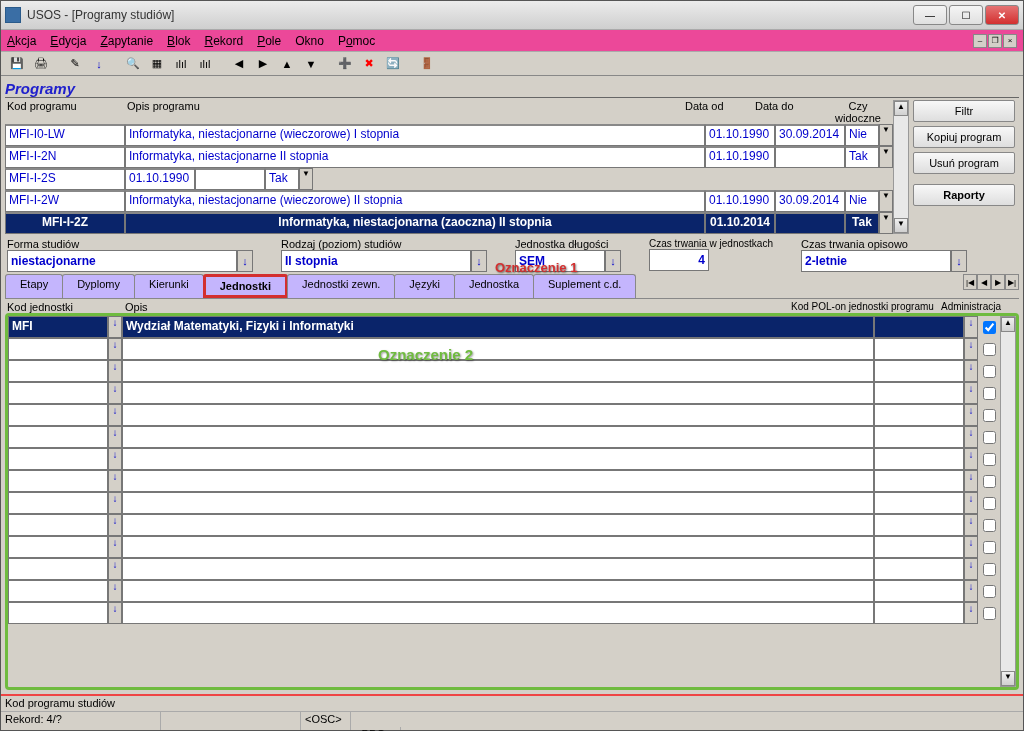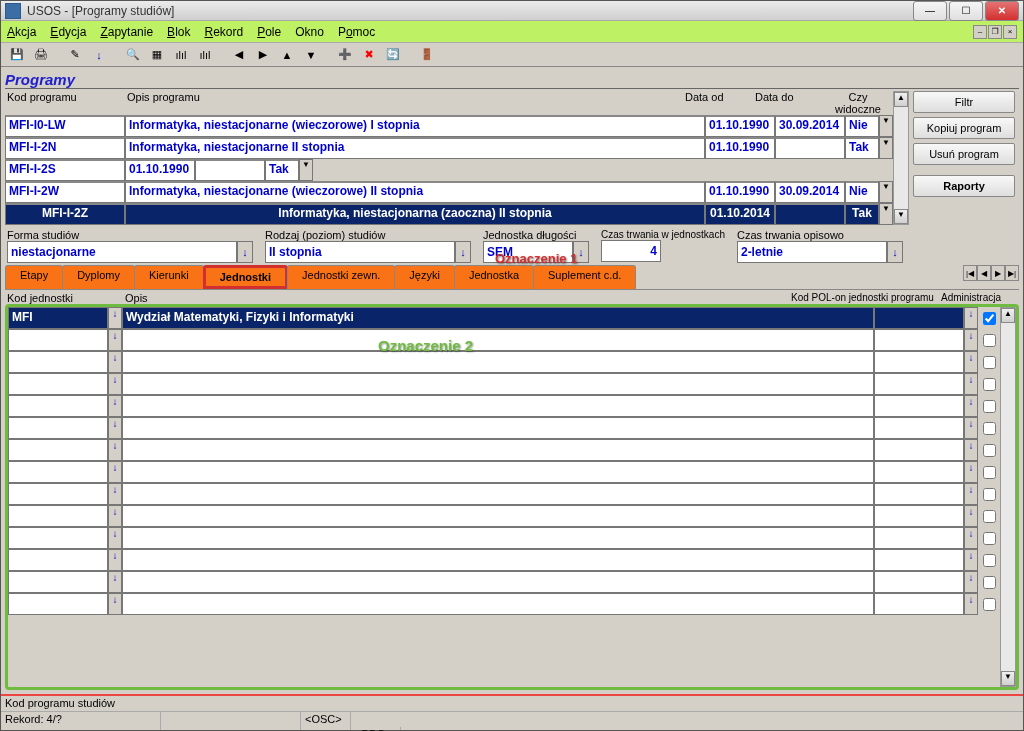--- a/index.html
+++ b/index.html
@@ -1,67 +1,67 @@
 <!DOCTYPE html>
 <html><head>
 <meta charset="utf-8">
 <style>
   * { margin: 0; padding: 0; box-sizing: border-box; }
   body { font-family: "Segoe UI", Tahoma, Arial, sans-serif; font-size: 11px; background: #e8e8e8; }
   
   .window { width: 1024px; height: 731px; background: #d4d0c8; border: 1px solid #555; display: flex; flex-direction: column; }
   
-  .titlebar { height: 20px; background: linear-gradient(to bottom, #ececec 0%, #dddddd 50%, #cfcfcf 100%); border-bottom: 1px solid #aaa; display: flex; align-items: center; padding: 0 4px; }
+  .titlebar { height: 29px; background: linear-gradient(to bottom, #ececec 0%, #dddddd 50%, #cfcfcf 100%); border-bottom: 1px solid #aaa; display: flex; align-items: center; padding: 0 4px; }
   .title-icon { width: 16px; height: 16px; background: #3a6ea5; margin-right: 6px; border: 1px solid #2a5a8a; }
   .title-text { font-size: 12px; color: #333; flex: 1; }
   .win-btns { display: flex; gap: 0; }
   .win-btn { width: 34px; height: 20px; background: linear-gradient(to bottom,#f5f5f5,#e0e0e0); border: 1px solid #888; border-radius: 3px; margin-left: 2px; display:flex;align-items:center;justify-content:center; font-size:10px;}
   .win-btn.close { background: linear-gradient(to bottom, #e57373, #d32f2f); color: white; font-weight: bold; }
   
-  .menubar { height: 22px; background: #bef264; display: flex; align-items: center; padding: 0 6px; gap: 14px; border-bottom: 1px solid #aaa; }
+  .menubar { height: 22px; background: #ec4899; display: flex; align-items: center; padding: 0 6px; gap: 14px; border-bottom: 1px solid #aaa; }
   .menu-item { font-size: 12px; cursor: pointer; }
   .menu-item u { text-decoration: underline; }
   .mdi-controls { margin-left: auto; display: flex; gap: 1px; }
   .mdi-btn { width: 14px; height: 14px; background: #d4d0c8; border: 1px solid #888; font-size:8px; display:flex;align-items:center;justify-content:center;}
   
   .toolbar { height: 24px; background: #d4d0c8; display: flex; align-items: center; padding: 0 6px; gap: 4px; border-bottom: 1px solid #888; }
   .tb-btn { width: 20px; height: 20px; display:flex;align-items:center;justify-content:center; cursor:pointer;}
   .tb-sep { width: 6px; }
   
   .content { flex: 1; padding: 4px; background: #d4d0c8; display: flex; flex-direction: column; overflow: hidden; }
   
   .section-title { font-size: 15px; font-weight: bold; color: #2020cc; font-style: italic; border-bottom: 1px solid #666; margin-bottom: 2px; }
   
   .grid-hdr { display: flex; font-size: 11px; }
   .programs-area { flex: 0 0 auto; display: flex; }
   .programs-left { flex: 1; }
   .prog-row { display: flex; height: 22px; }
-  .prog-cell { border: 1px solid #777; border-top: 2px solid #888; background: #fff; padding: 1px 3px; font-size: 12px; color: #0000cc; font-weight: bold; }
+  .prog-cell { border: 1px solid #777; border-top: 2px solid #888; background: #fff; padding: 1px 3px; font-size: 12px; color: #0000cc; }
   .prog-cell.sel { background: #0a246a; color: #fff; font-weight: bold; text-align: center; }
   .w-kod { width: 120px; }
   .w-opis { flex: 1; }
   .w-data { width: 70px; }
   .dd-btn{width:14px;border:1px solid #777;background:#d4d0c8;font-size:8px;text-align:center;}
   
   .side-btns { width: 110px; padding: 0 4px; display:flex; flex-direction:column; gap:4px;}
   .side-btn { height: 22px; background: linear-gradient(to bottom,#f8f8f8,#dedede); border:1px solid #888; border-radius:2px; font-size:11px; cursor:pointer;}
   
   .scrollcol{width:16px;background:#e8e8e8;border:1px solid #999;display:flex;flex-direction:column;}
   .sc-btn{height:15px;background:linear-gradient(to bottom,#f0f0f0,#d0d0d0);border:1px solid #888;font-size:8px;text-align:center;}
   .sc-track{flex:1;}
   
-  .props-row { display: flex; gap: 12px; margin-top: 4px; padding: 0 2px;}
+  .props-row { display: flex; gap: 28px; margin-top: 4px; padding: 0 2px;}
   .prop { display: flex; flex-direction: column; }
   .prop label { font-size: 11px; }
   .prop-field { display: flex; height: 22px;}
   .prop-field input { border:1px solid #777; background:#fff; color:#0000cc; font-size:12px; font-weight:bold; padding:1px 3px;}
   .lov-btn{width:16px;border:1px solid #777;background:#d4d0c8;display:flex;align-items:center;justify-content:center;cursor:pointer;}
   
   .tabs-row { display: flex; margin-top: 2px; border-bottom: 1px solid #888; position: relative;}
-  .tab { padding: 3px 14px; background: #f97316; border:1px solid #888; border-bottom:none; border-radius: 3px 3px 0 0; font-size:11px; cursor:pointer; margin-right:-1px; white-space:nowrap;}
+  .tab { padding: 3px 14px; background: #c4b5fd; border:1px solid #888; border-bottom:none; border-radius: 3px 3px 0 0; font-size:11px; cursor:pointer; margin-right:-1px; white-space:nowrap;}
   .tab.highlighted { border: 3px solid #d32f2f; font-weight:bold; }
   .annot1{position:absolute; left:490px; top:-14px; color:#d32f2f; font-size:13px; font-weight:bold; text-shadow:1px 1px 2px rgba(0,0,0,0.5);}
   .nav-arrows{margin-left:auto;display:flex;}
   .nav-ar{width:14px;height:16px;border:1px solid #888;background:#d4d0c8;font-size:8px;display:flex;align-items:center;justify-content:center;}
   
   .sub-header { display:flex; font-size:11px; margin-top:2px; }
   .sub-grid { flex:1; overflow:hidden; position:relative; border:3px solid #6fbb3f; border-radius:4px; }
   .annot2{position:absolute; left:370px; top:30px; color:#6fbb3f; font-size:15px; font-weight:bold; text-shadow:1px 1px 2px rgba(0,0,0,0.4); z-index:10;}
   .sub-rows{overflow-y:auto;}
   .sub-row{display:flex;height:22px;}

